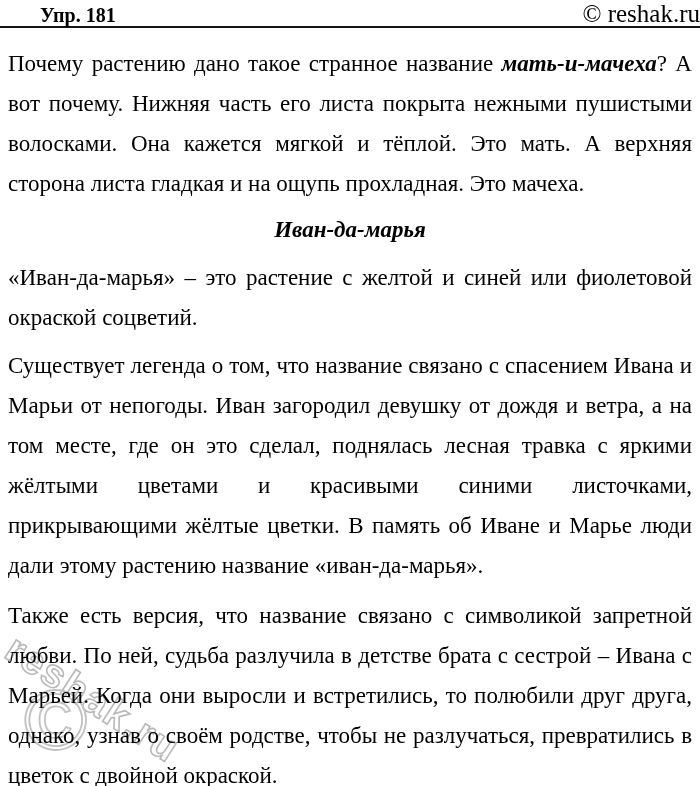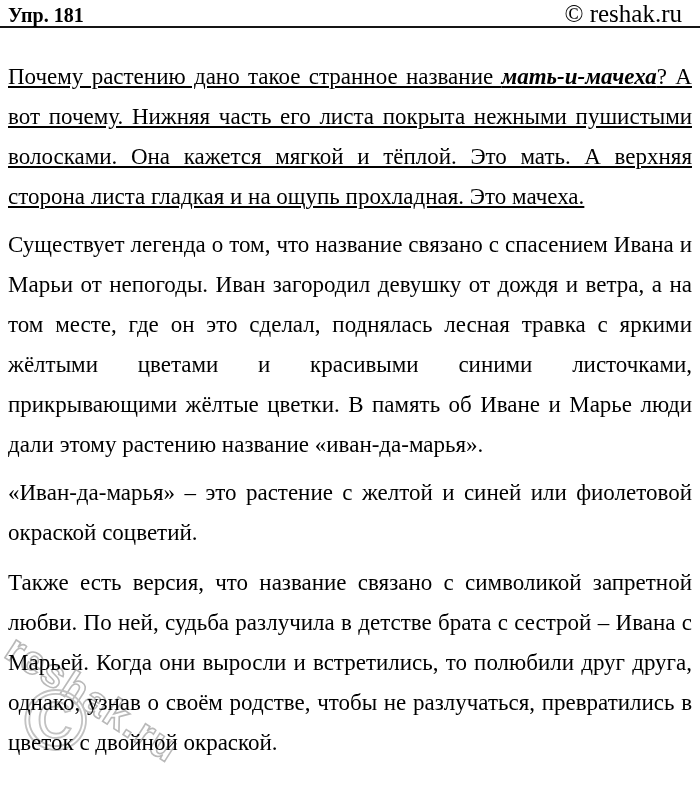--- a/index.html
+++ b/index.html
@@ -16,22 +16,23 @@
     position: relative;
     width: 700px;
     height: 786px;
     overflow: hidden;
   }
   
   .doc-header {
     display: flex;
     justify-content: space-between;
     align-items: baseline;
-    padding: 2px 18px 0 8px;
+    padding: 2px 0 0 8px;
     height: 24px;
+    margin-left: 32px;
   }
   .exercise-number {
     font-weight: bold;
     font-size: 20px;
     line-height: 24px;
   }
   .site-copyright {
     font-size: 25px;
     line-height: 24px;
   }
@@ -47,21 +48,21 @@
     position: relative;
     z-index: 1;
     padding: 0 8px;
   }
   .content p {
     font-size: 23px;
     line-height: 40px;
     text-align: justify;
     margin: 8px 0 0 0;
   }
-  .content p.first-para { margin-top: 29px; text-decoration: underline; }
+  .content p.first-para { margin-top: 16px; }
   .content p.last-para  { margin-top: 10px; }
   .section-heading {
     font-size: 23px;
     line-height: 40px;
     font-weight: bold;
     font-style: italic;
     text-align: center;
     margin: 6px 0 0 0;
   }
   .term-bold-italic {
@@ -115,22 +116,23 @@
     <span class="exercise-number">Упр. 181</span>
     <span class="site-copyright">© reshak.ru</span>
   </header>
 
   <div class="header-divider"></div>
 
   <main class="content">
 
     <p class="first-para"><span>Почему растению дано такое странное название </span><span class="term-bold-italic">мать-и-мачеха</span><span>? А вот почему. Нижняя часть его листа покрыта нежными пушистыми волосками. Она кажется мягкой и тёплой. Это мать. А верхняя сторона листа гладкая и на ощупь прохладная. Это мачеха.</span></p>
 
+    <h2 class="section-heading">Иван-да-марья</h2>
+
+    <p>«Иван-да-марья» – это растение с желтой и синей или фиолетовой окраской соцветий.</p>
 
     <p>Существует легенда о том, что название связано с спасением Ивана и Марьи от непогоды. Иван загородил девушку от дождя и ветра, а на том месте, где он это сделал, поднялась лесная травка с яркими жёлтыми цветами и красивыми синими листочками, прикрывающими жёлтые цветки. В память об Иване и Марье люди дали этому растению название «иван-да-марья».</p>
-
-    <p>«Иван-да-марья» – это растение с желтой и синей или фиолетовой окраской соцветий.</p>
 
     <p class="last-para">Также есть версия, что название связано с символикой запретной любви. По ней, судьба разлучила в детстве брата с сестрой – Ивана с Марьей. Когда они выросли и встретились, то полюбили друг друга, однако, узнав о своём родстве, чтобы не разлучаться, превратились в цветок с двойной окраской.</p>
 
   </main>
 
 </div>
 
 </body></html>

